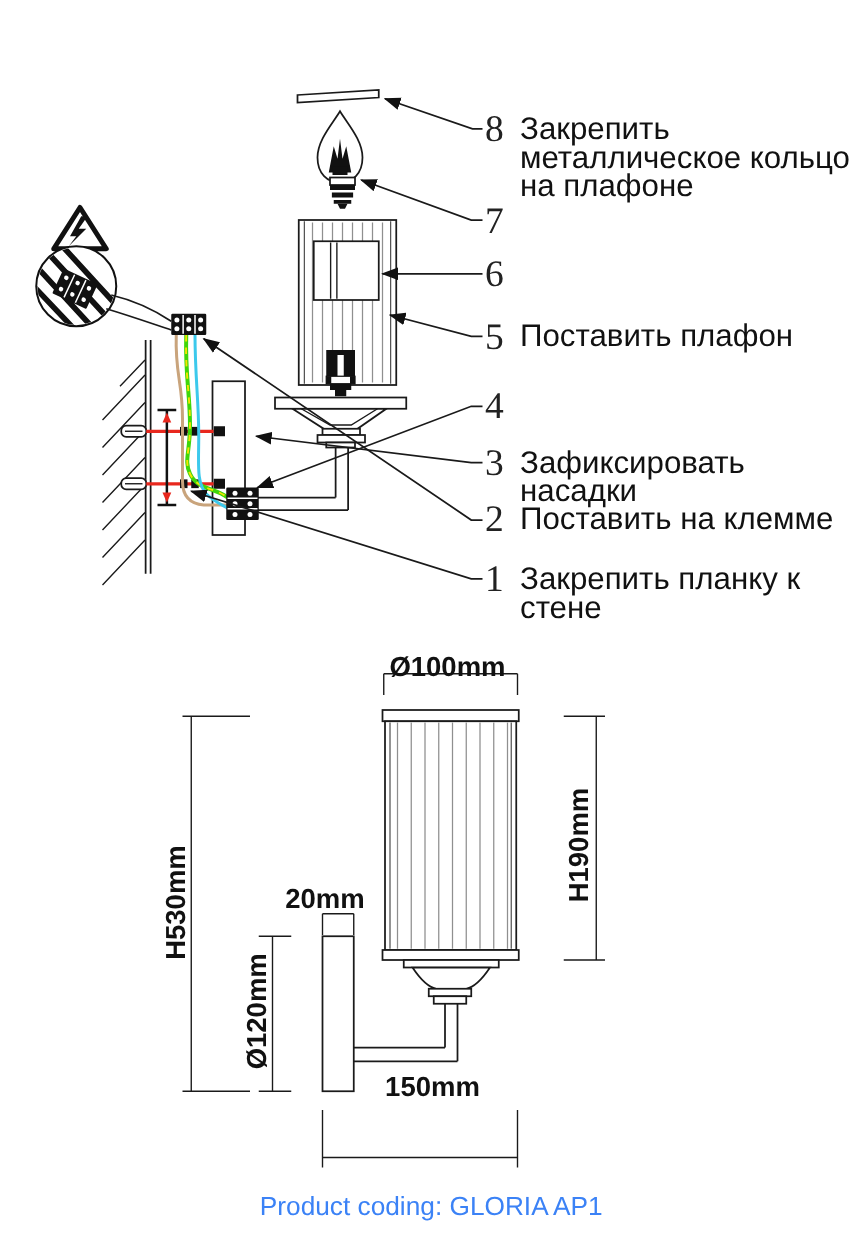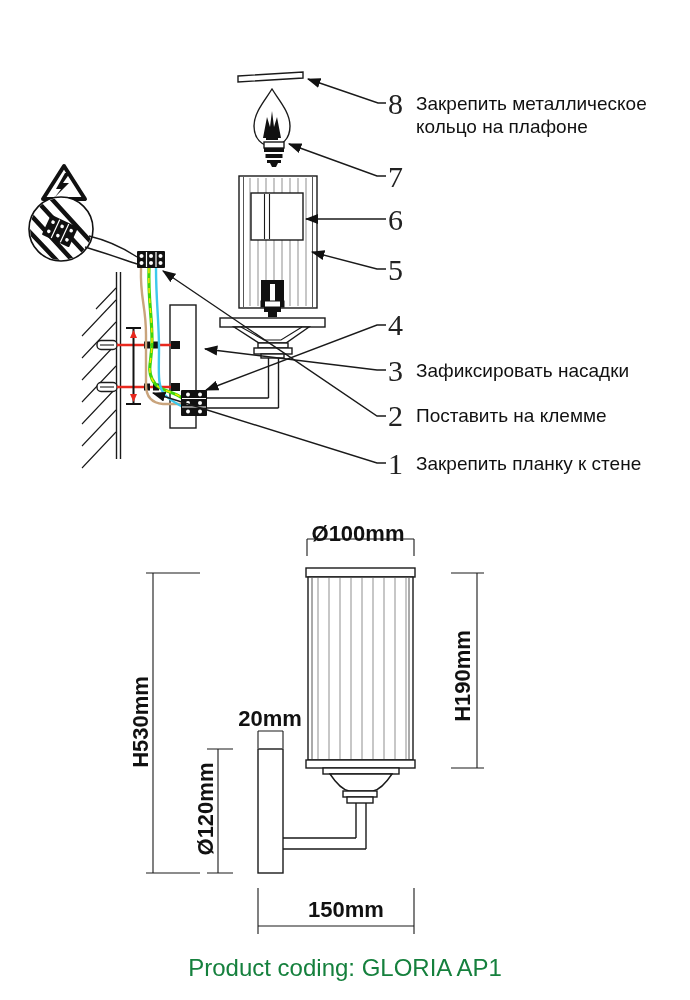--- a/index.html
+++ b/index.html
@@ -14,25 +14,25 @@
   .blk{fill:#111;stroke:none;}
   .w-brown{stroke:var(--wire_brown);fill:none;}
   .w-green{stroke:var(--wire_green);fill:none;}
   .w-yellow{stroke:var(--wire_yellow);fill:none;}
   .w-blue{stroke:var(--wire_blue);fill:none;}
   .red{stroke:var(--screw_red);fill:none;}
   .redfill{fill:var(--screw_red);stroke:none;}
   .step{position:absolute;left:388px;display:flex;align-items:flex-start;}
   .step-num{font-family:"Liberation Serif",serif;font-size:30px;line-height:34px;
             width:20px;text-align:left;color:#222;}
-  .step-text{font-size:19px;line-height:23px;margin-top:5px;margin-left:8px;width:264px;color:#111;}
+  .step-text{font-size:25px;line-height:23px;margin-top:5px;margin-left:8px;width:264px;color:#111;}
   .dim{position:absolute;font-size:22px;font-weight:700;text-align:center;white-space:nowrap;color:#111;}
   .dim.rot{transform:rotate(-90deg);}
   .coding{position:absolute;left:145px;top:954px;width:400px;text-align:center;
-          font-size:24px;font-weight:400;color:#15803d;}
+          font-size:21px;font-weight:400;color:#3b82f6;}
 </style>
 </head>
 <body>
 
 <div class="sheet">
 
   <svg width="690" height="1000" viewBox="0 0 690 1000">
     <defs>
       <marker id="arr" viewBox="0 0 12 9" refX="11" refY="4.5" markerWidth="13.5" markerHeight="10.5" orient="auto" markerUnits="userSpaceOnUse">
         <path d="M0,0 L12,4.5 L0,9 Z" fill="#111"></path>
@@ -216,20 +216,21 @@
     <span class="step-text">Закрепить металлическое кольцо на плафоне</span>
   </div>
   <div class="step" style="top:160px">
     <span class="step-num">7</span>
   </div>
   <div class="step" style="top:203px">
     <span class="step-num">6</span>
   </div>
   <div class="step" style="top:253px">
     <span class="step-num">5</span>
+    <span class="step-text">Поставить плафон</span>
   </div>
   <div class="step" style="top:308px">
     <span class="step-num">4</span>
   </div>
   <div class="step" style="top:354px">
     <span class="step-num">3</span>
     <span class="step-text">Зафиксировать насадки</span>
   </div>
   <div class="step" style="top:399px">
     <span class="step-num">2</span>
@@ -237,17 +238,17 @@
   </div>
   <div class="step" style="top:447px">
     <span class="step-num">1</span>
     <span class="step-text">Закрепить планку к стене</span>
   </div>
 
   <div class="dim" style="left:300px;top:521px;width:116px">Ø100mm</div>
   <div class="dim rot" style="left:86px;top:709px;width:110px">H530mm</div>
   <div class="dim rot" style="left:408px;top:663px;width:110px">H190mm</div>
   <div class="dim rot" style="left:151px;top:796px;width:110px">Ø120mm</div>
-  <div class="dim" style="left:235px;top:706px;width:70px">20mm</div>
-  <div class="dim" style="left:296px;top:897px;width:100px">150mm</div>
+  <div class="dim" style="left:225px;top:706px;width:70px">20mm</div>
+  <div class="dim" style="left:296px;top:857px;width:100px">150mm</div>
 
   <div class="coding">Product coding: GLORIA AP1</div>
 </div>
 
 </body></html>

